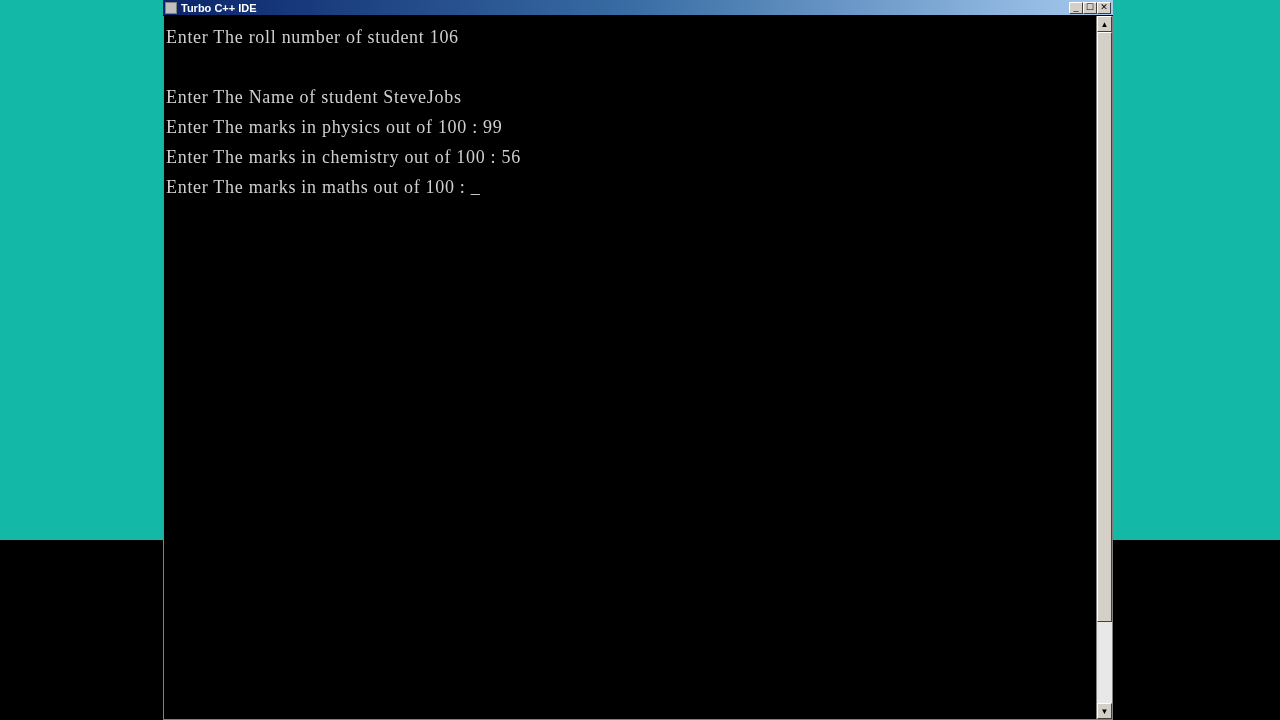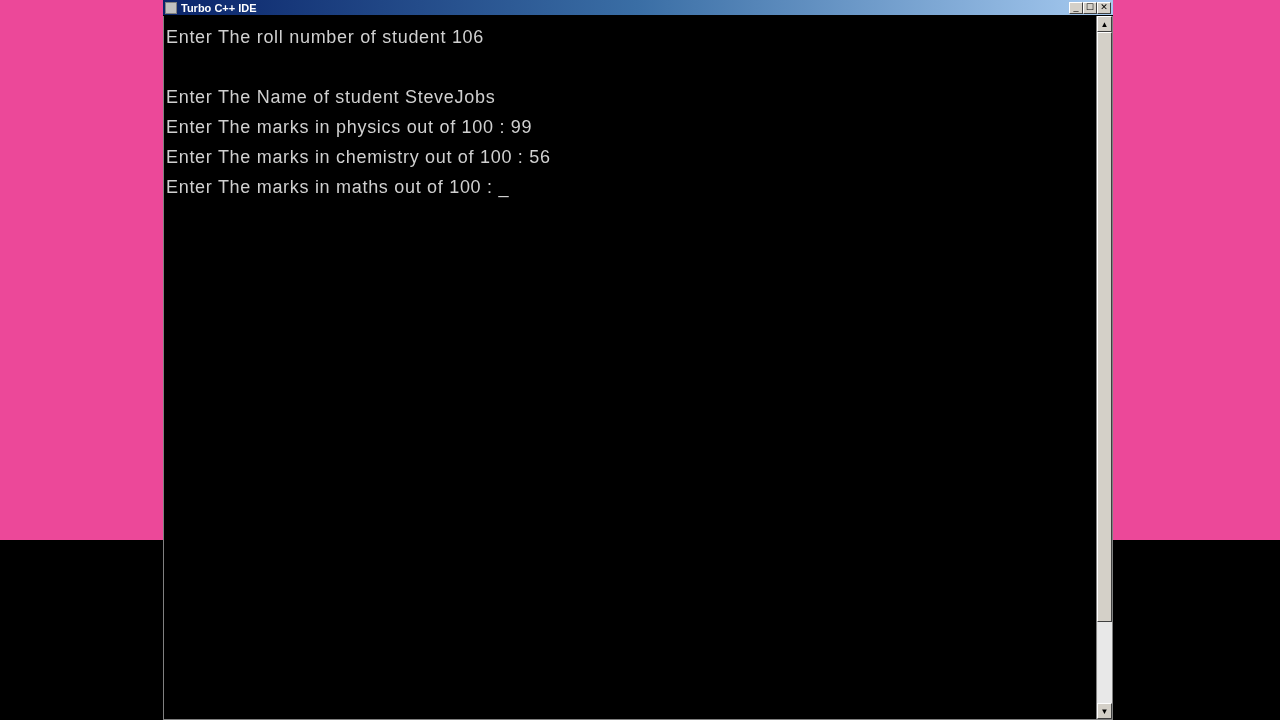--- a/index.html
+++ b/index.html
@@ -6,21 +6,21 @@
   html, body {
     width: 1280px;
     height: 720px;
     background: #000000;
     overflow: hidden;
     font-family: sans-serif;
   }
   .outer {
     width: 1280px;
     height: 540px;
-    background: #ec4899;
+    background: #14b8a6;
     display: flex;
     justify-content: center;
     align-items: flex-start;
   }
   .window {
     width: 950px;
     height: 720px;
     margin-left: 163px;
     margin-right: auto;
     margin-top: 0;
@@ -82,21 +82,21 @@
     display: flex;
     background: #000;
     border-left: 1px solid #808080;
     border-right: 1px solid #808080;
     border-bottom: 1px solid #808080;
   }
   .console {
     flex: 1;
     background: #000000;
     color: #d0d0d0;
-    font-family: Liberation Sans, sans-serif;
+    font-family: Liberation Serif, serif;
     font-size: 18px;
     line-height: 30px;
     padding: 6px 2px 16px 2px;
     white-space: pre;
     overflow: hidden;
     letter-spacing: 0.7px;
   }
   .scrollbar {
     width: 16px;
     background: #d4d0c8;

